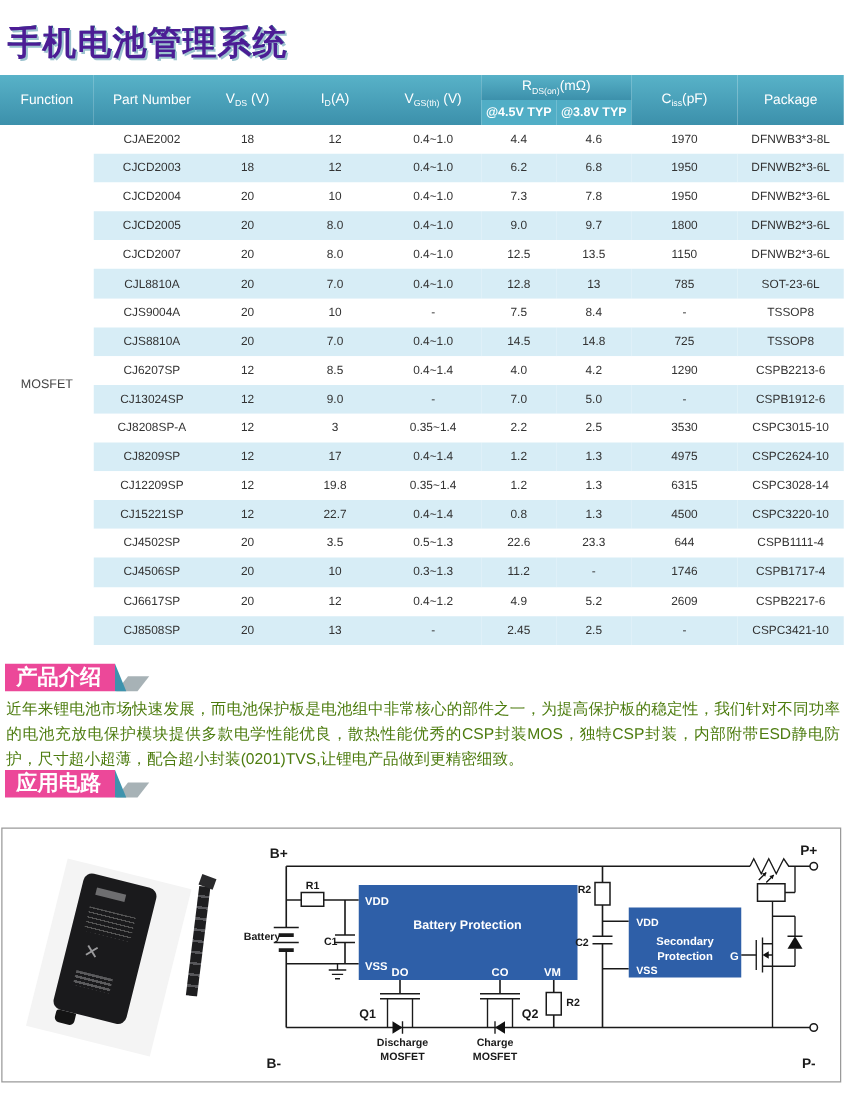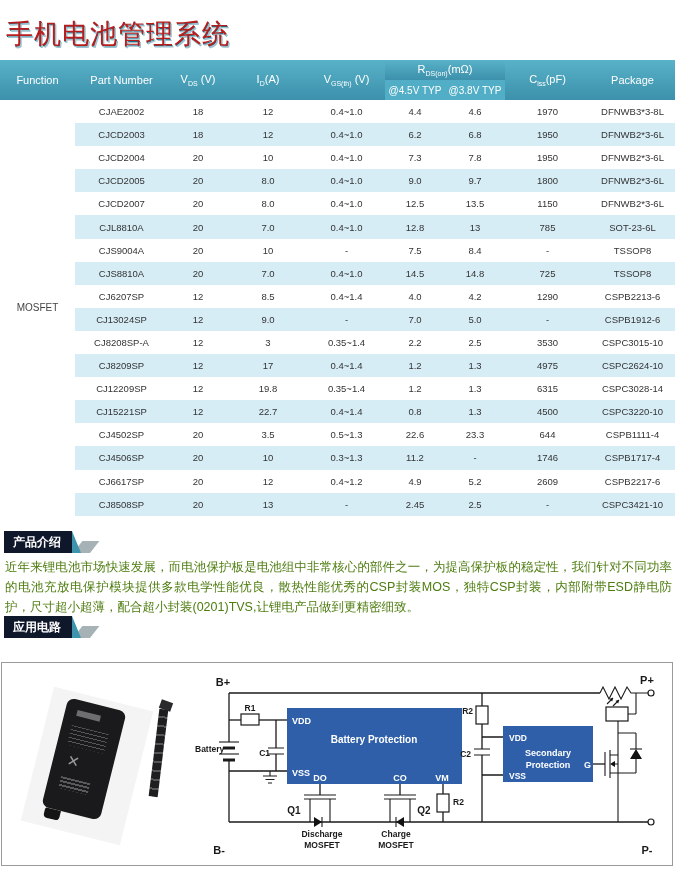--- a/index.html
+++ b/index.html
@@ -3,45 +3,45 @@
 <meta charset="utf-8">
 <style>
   * { box-sizing: border-box; }
   html,body { margin:0; padding:0; }
   body {
     width:675px; height:895px; position:relative; background:#fff;
     font-family:"Liberation Sans","DejaVu Sans",sans-serif; overflow:hidden;
   }
   .page-title {
     position:absolute; left:6px; top:16px;
-    font-size:27px; font-weight:normal; letter-spacing:1px;
-    color:#b91c1c; text-shadow:1.5px 1.5px 0 #9cc3cf, 0.5px 0.5px 0 #1d6c85;
+    font-size:27px; font-weight:bold; letter-spacing:1px;
+    color:#4c1d95; text-shadow:1.5px 1.5px 0 #9cc3cf, 0.5px 0.5px 0 #1d6c85;
   }
   
   table.parts {
     position:absolute; top:60px; left:0; width:675px;
     border-collapse:collapse; table-layout:fixed;
   }
   table.parts thead th {
     color:#fff; font-weight:normal; font-size:11px; padding:0;
   }
   table.parts thead tr.mainhead th { background:linear-gradient(#58B2C8,#3C90AB); height:20px; }
   table.parts thead th.rds-group { background:#4191AC; }
-  table.parts thead tr.subhead th { background:#51AEC6; font-size:10px; height:20px; }
+  table.parts thead tr.subhead th { background:#51AEC6; font-size:10px; height:20px;font-weight:bold; }
   table.parts sub { font-size:7px; }
   table.parts td {
     height:23.1px; text-align:center; vertical-align:middle;
     font-size:9.5px; color:#333; padding:0; background:#fff;
   }
   table.parts tr.stripe td { background:#D7EDF6; }
   table.parts td.func-cell { background:#fff; font-size:10px; color:#444; }
   
   .badge {
     position:absolute; left:4px; height:22px; line-height:22px;
-    background:#0f172a; color:#fff; font-size:12px; font-weight:bold;
+    background:#ec4899; color:#fff; font-size:17px; font-weight:bold;
     padding:0 11px 0 9px; white-space:nowrap;
   }
   .badge .tail {
     position:absolute; right:-18px; bottom:0; width:17px; height:12px;
     background:#A7B2B6; transform:skewX(-38deg); transform-origin:bottom left;
   }
   .badge .tail2 {
     position:absolute; right:-9px; bottom:0; width:0; height:0;
     border-bottom:22px solid #3E93AD; border-right:9px solid transparent;
   }

